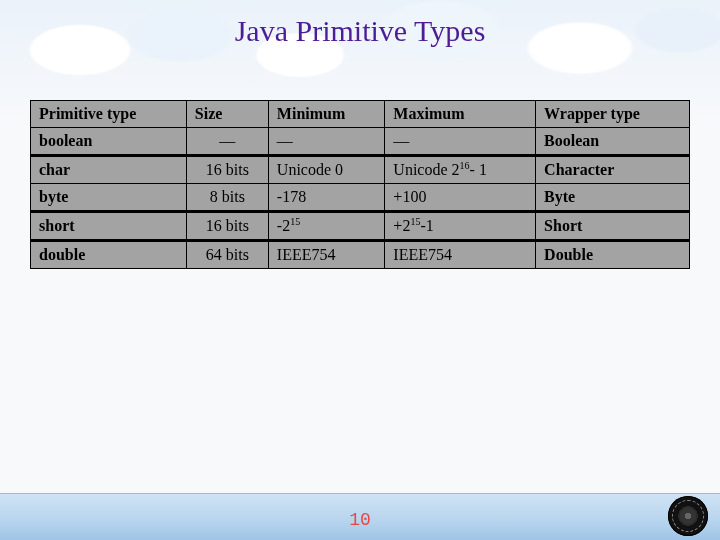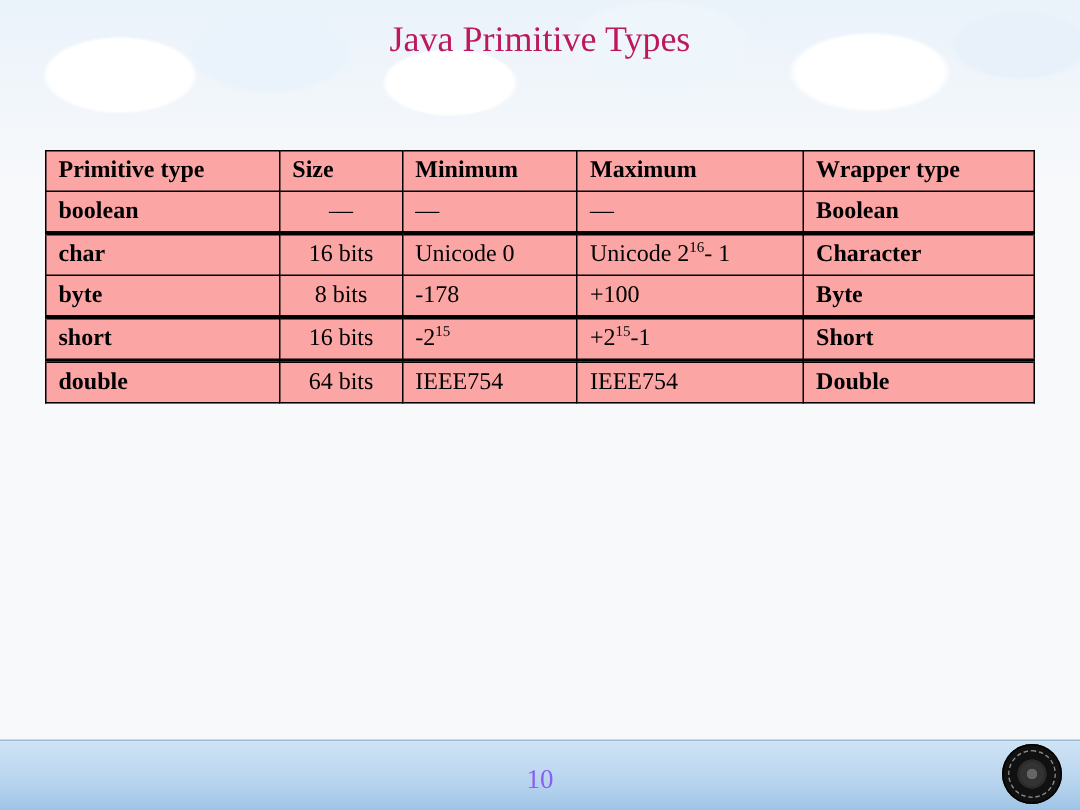--- a/index.html
+++ b/index.html
@@ -5,32 +5,32 @@
   html,body{margin:0;padding:0;width:720px;height:540px;font-family:Georgia,'Times New Roman',serif;background:#fff;overflow:hidden}
   .slide{position:relative;width:720px;height:540px;background:#f7f9fb}
   .clouds{position:absolute;top:0;left:0;width:720px;height:120px;background:
     radial-gradient(ellipse 80px 40px at 80px 50px,#fff 60%,transparent 65%),
     radial-gradient(ellipse 90px 45px at 180px 35px,#eaf3fb 55%,transparent 62%),
     radial-gradient(ellipse 70px 35px at 300px 55px,#fff 60%,transparent 65%),
     radial-gradient(ellipse 100px 50px at 440px 30px,#eef5fb 55%,transparent 62%),
     radial-gradient(ellipse 85px 42px at 580px 48px,#fff 58%,transparent 64%),
     radial-gradient(ellipse 75px 38px at 680px 30px,#e8f1fa 56%,transparent 63%),
     linear-gradient(#eaf2fa,#f7f9fb)}
-  .title{position:absolute;top:14px;left:0;width:720px;text-align:center;font-size:24px;font-weight:400;color:#be185d;font-family:Georgia,serif}
+  .title{position:absolute;top:14px;left:0;width:720px;text-align:center;font-size:30px;font-weight:400;color:#4c1d95;font-family:Georgia,serif}
   .table-wrap{position:absolute;top:100px;left:30px;width:660px}
-  table{border-collapse:collapse;width:100%;background:#fca5a5}
+  table{border-collapse:collapse;width:100%;background:#a3a3a3}
   th,td{border:1px solid #000;padding:4px 8px;text-align:left;font-size:16px;vertical-align:top}
   thead th{font-weight:700;font-family:Georgia,serif}
   tbody td:first-child{font-weight:700}
   tbody td:last-child{font-weight:700}
   td.c{text-align:center}
   .hr-row td{padding:0;height:0;border-top:2px solid #000;border-bottom:none;border-left:1px solid #000;border-right:1px solid #000}
   sup{font-size:10px;vertical-align:super;line-height:0}
   .footer-bar{position:absolute;bottom:0;left:0;width:720px;height:46px;background:linear-gradient(#cfe3f5,#b7d4ee 60%,#9fc4e6);border-top:1px solid #9cbad4}
-  .page-num{position:absolute;bottom:10px;left:0;width:720px;text-align:center;font-size:18px;color:#8b5cf6;font-family:Liberation Serif, serif}
+  .page-num{position:absolute;bottom:10px;left:0;width:720px;text-align:center;font-size:18px;color:#ef4444;font-family:Liberation Mono, monospace}
   .seal{position:absolute;right:12px;bottom:4px;width:40px;height:40px;border-radius:50%;background:radial-gradient(circle at 50% 50%,#2b2b2b 0 34%,#111 35% 100%);box-shadow:0 0 0 1px #000 inset}
   .seal::before{content:"";position:absolute;inset:4px;border-radius:50%;border:1px dashed #888}
   .seal::after{content:"";position:absolute;inset:12px;border-radius:50%;background:radial-gradient(circle,#666 0 30%,#333 31% 100%)}
 </style>
 </head>
 <body>
 
 <div class="slide">
   <div class="clouds"></div>
   <div class="title">Java Primitive Types</div>

